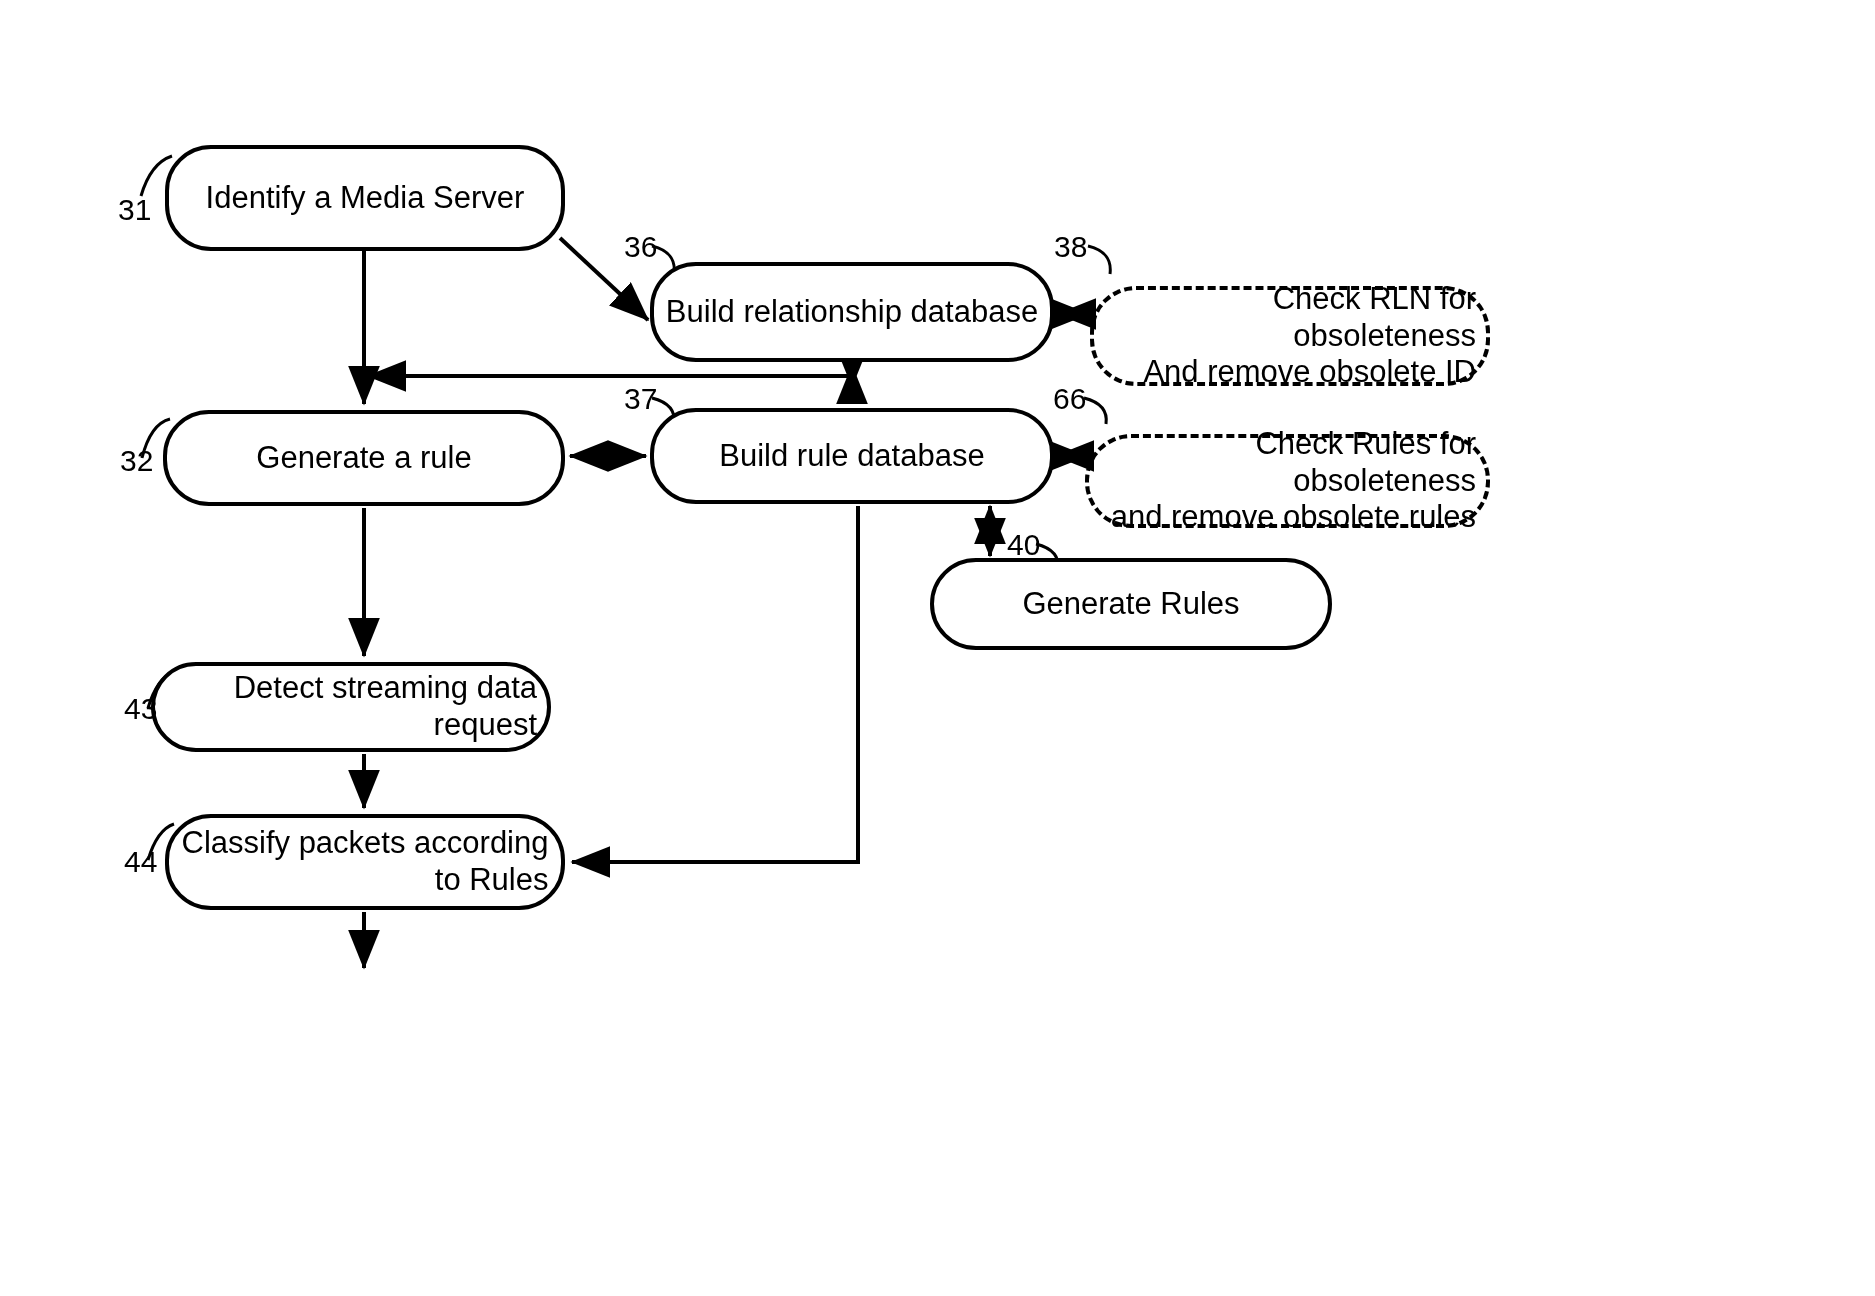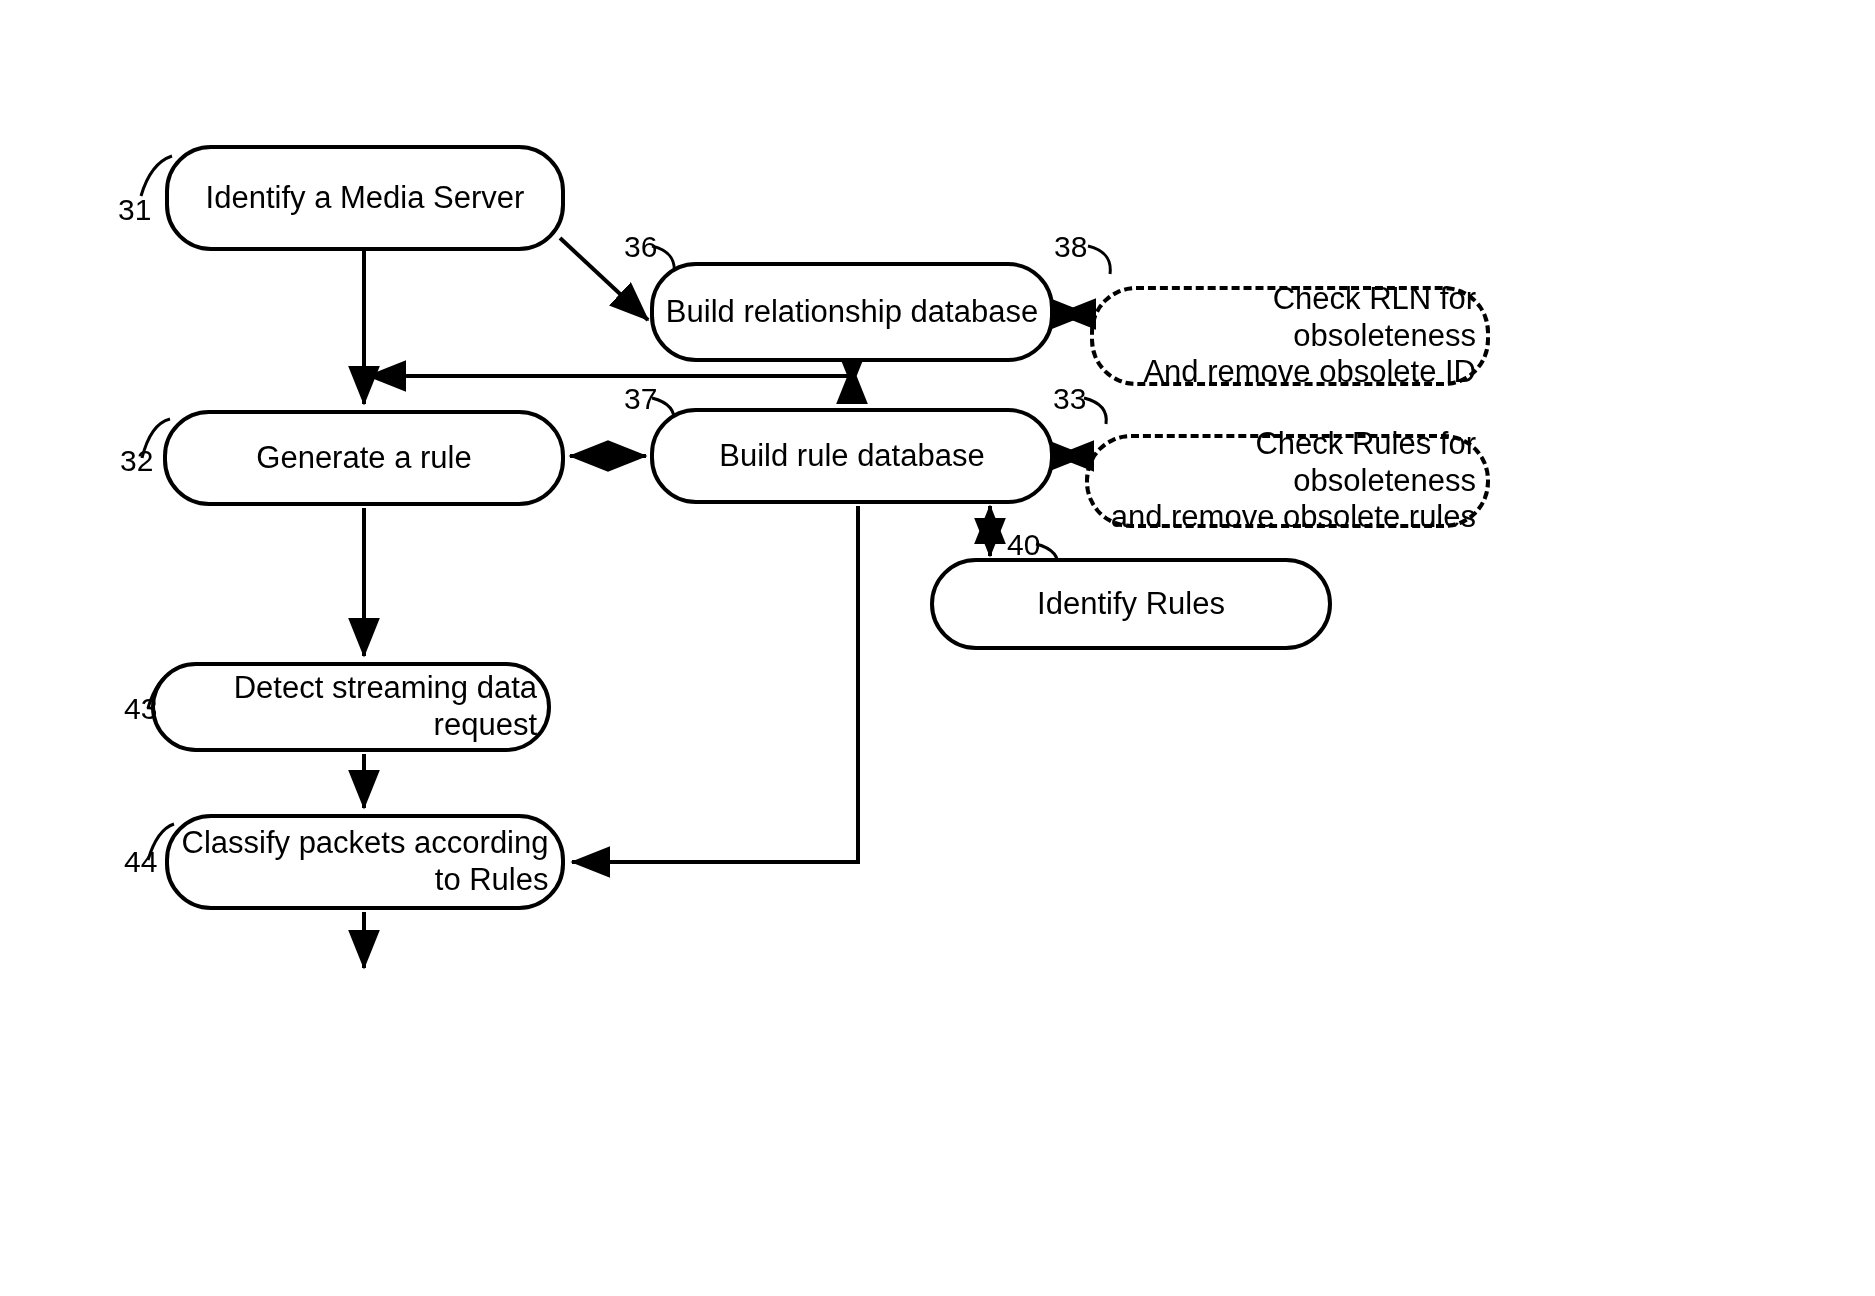--- a/index.html
+++ b/index.html
@@ -128,35 +128,35 @@
   <div class="node solid" style="left:650px; top:408px; width:404px; height:96px;">
     <span class="node-label">Build rule database</span>
   </div>
 
   <div class="node dashed" style="left:1085px; top:410px; width:405px; height:94px;">
     <span class="node-label">Check Rules for obsoleteness
 and remove obsolete rules</span>
   </div>
 
   <div class="node solid" style="left:930px; top:558px; width:402px; height:92px;">
-    <span class="node-label">Identify Rules</span>
+    <span class="node-label">Generate Rules</span>
   </div>
 
   <div class="node solid" style="left:151px; top:662px; width:400px; height:90px;">
     <span class="node-label">Detect streaming data request</span>
   </div>
 
   <div class="node solid" style="left:165px; top:814px; width:400px; height:96px;">
     <span class="node-label">Classify packets according
 to Rules</span>
   </div>
 
   <div class="ref" style="left:118px; top:193px;">31</div>
   <div class="ref" style="left:624px; top:230px;">36</div>
   <div class="ref" style="left:1054px; top:230px;">38</div>
   <div class="ref" style="left:120px; top:444px;">32</div>
   <div class="ref" style="left:624px; top:382px;">37</div>
-  <div class="ref" style="left:1053px; top:382px;">33</div>
+  <div class="ref" style="left:1053px; top:382px;">66</div>
   <div class="ref" style="left:1007px; top:528px;">40</div>
   <div class="ref" style="left:124px; top:692px;">43</div>
   <div class="ref" style="left:124px; top:845px;">44</div>
 
 </div>
 
 </body></html>

